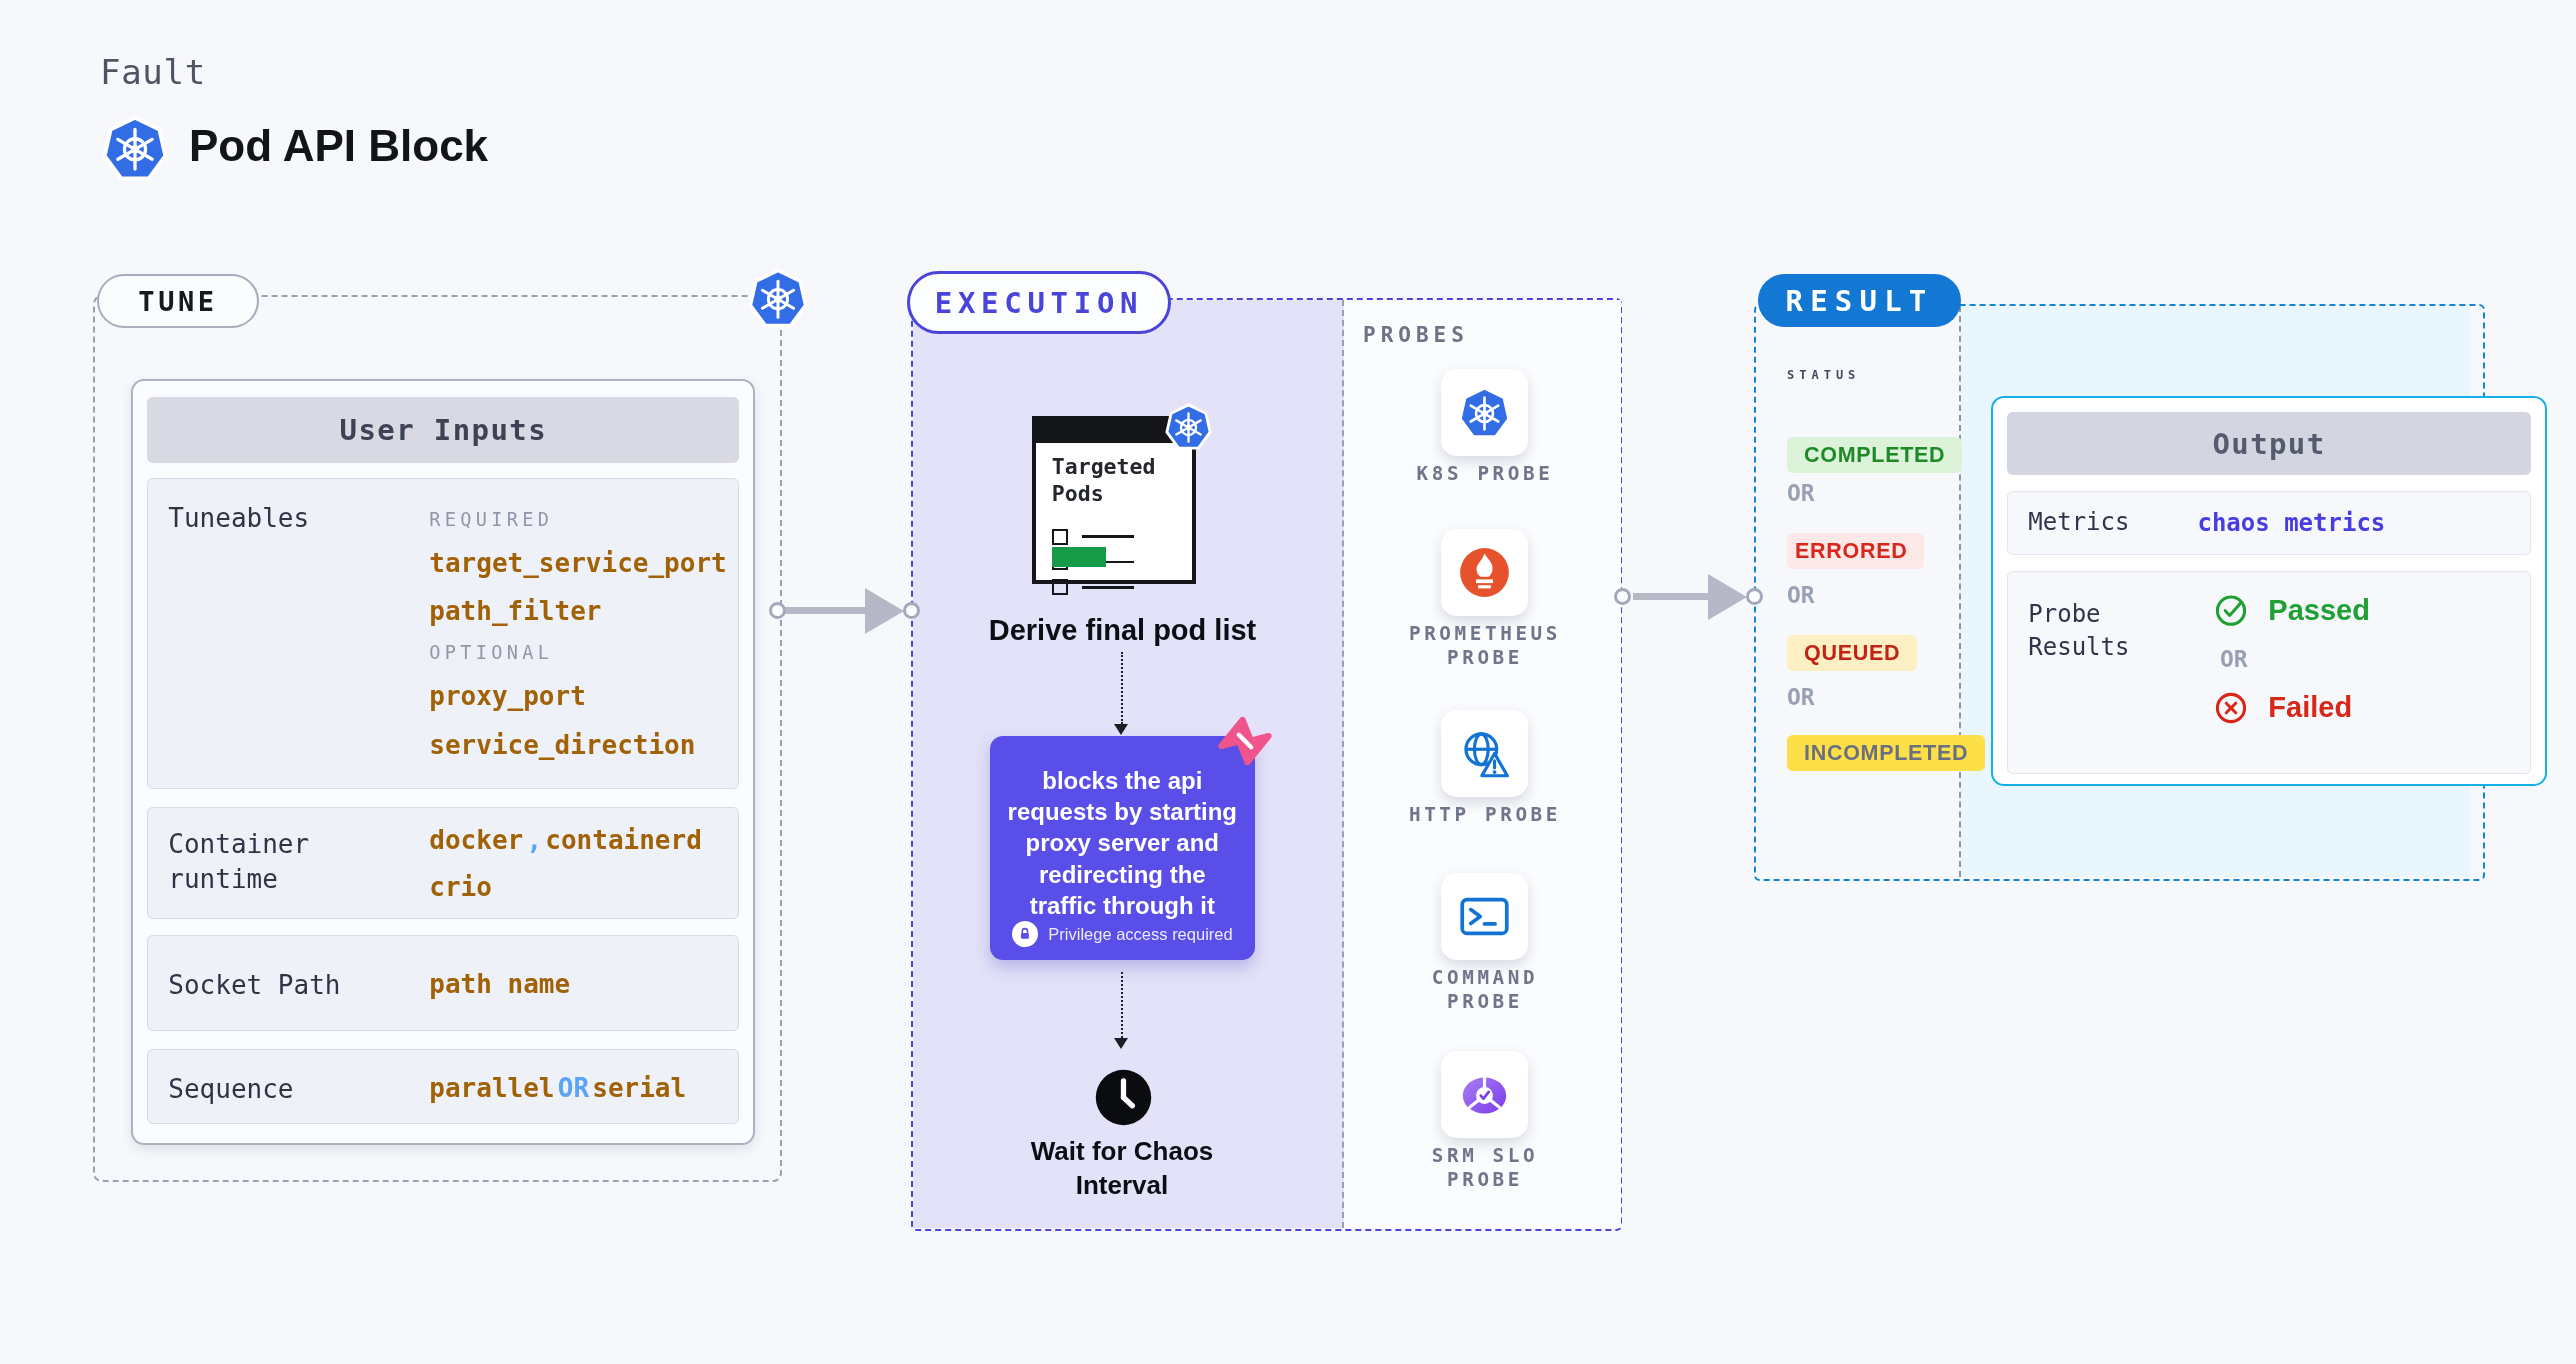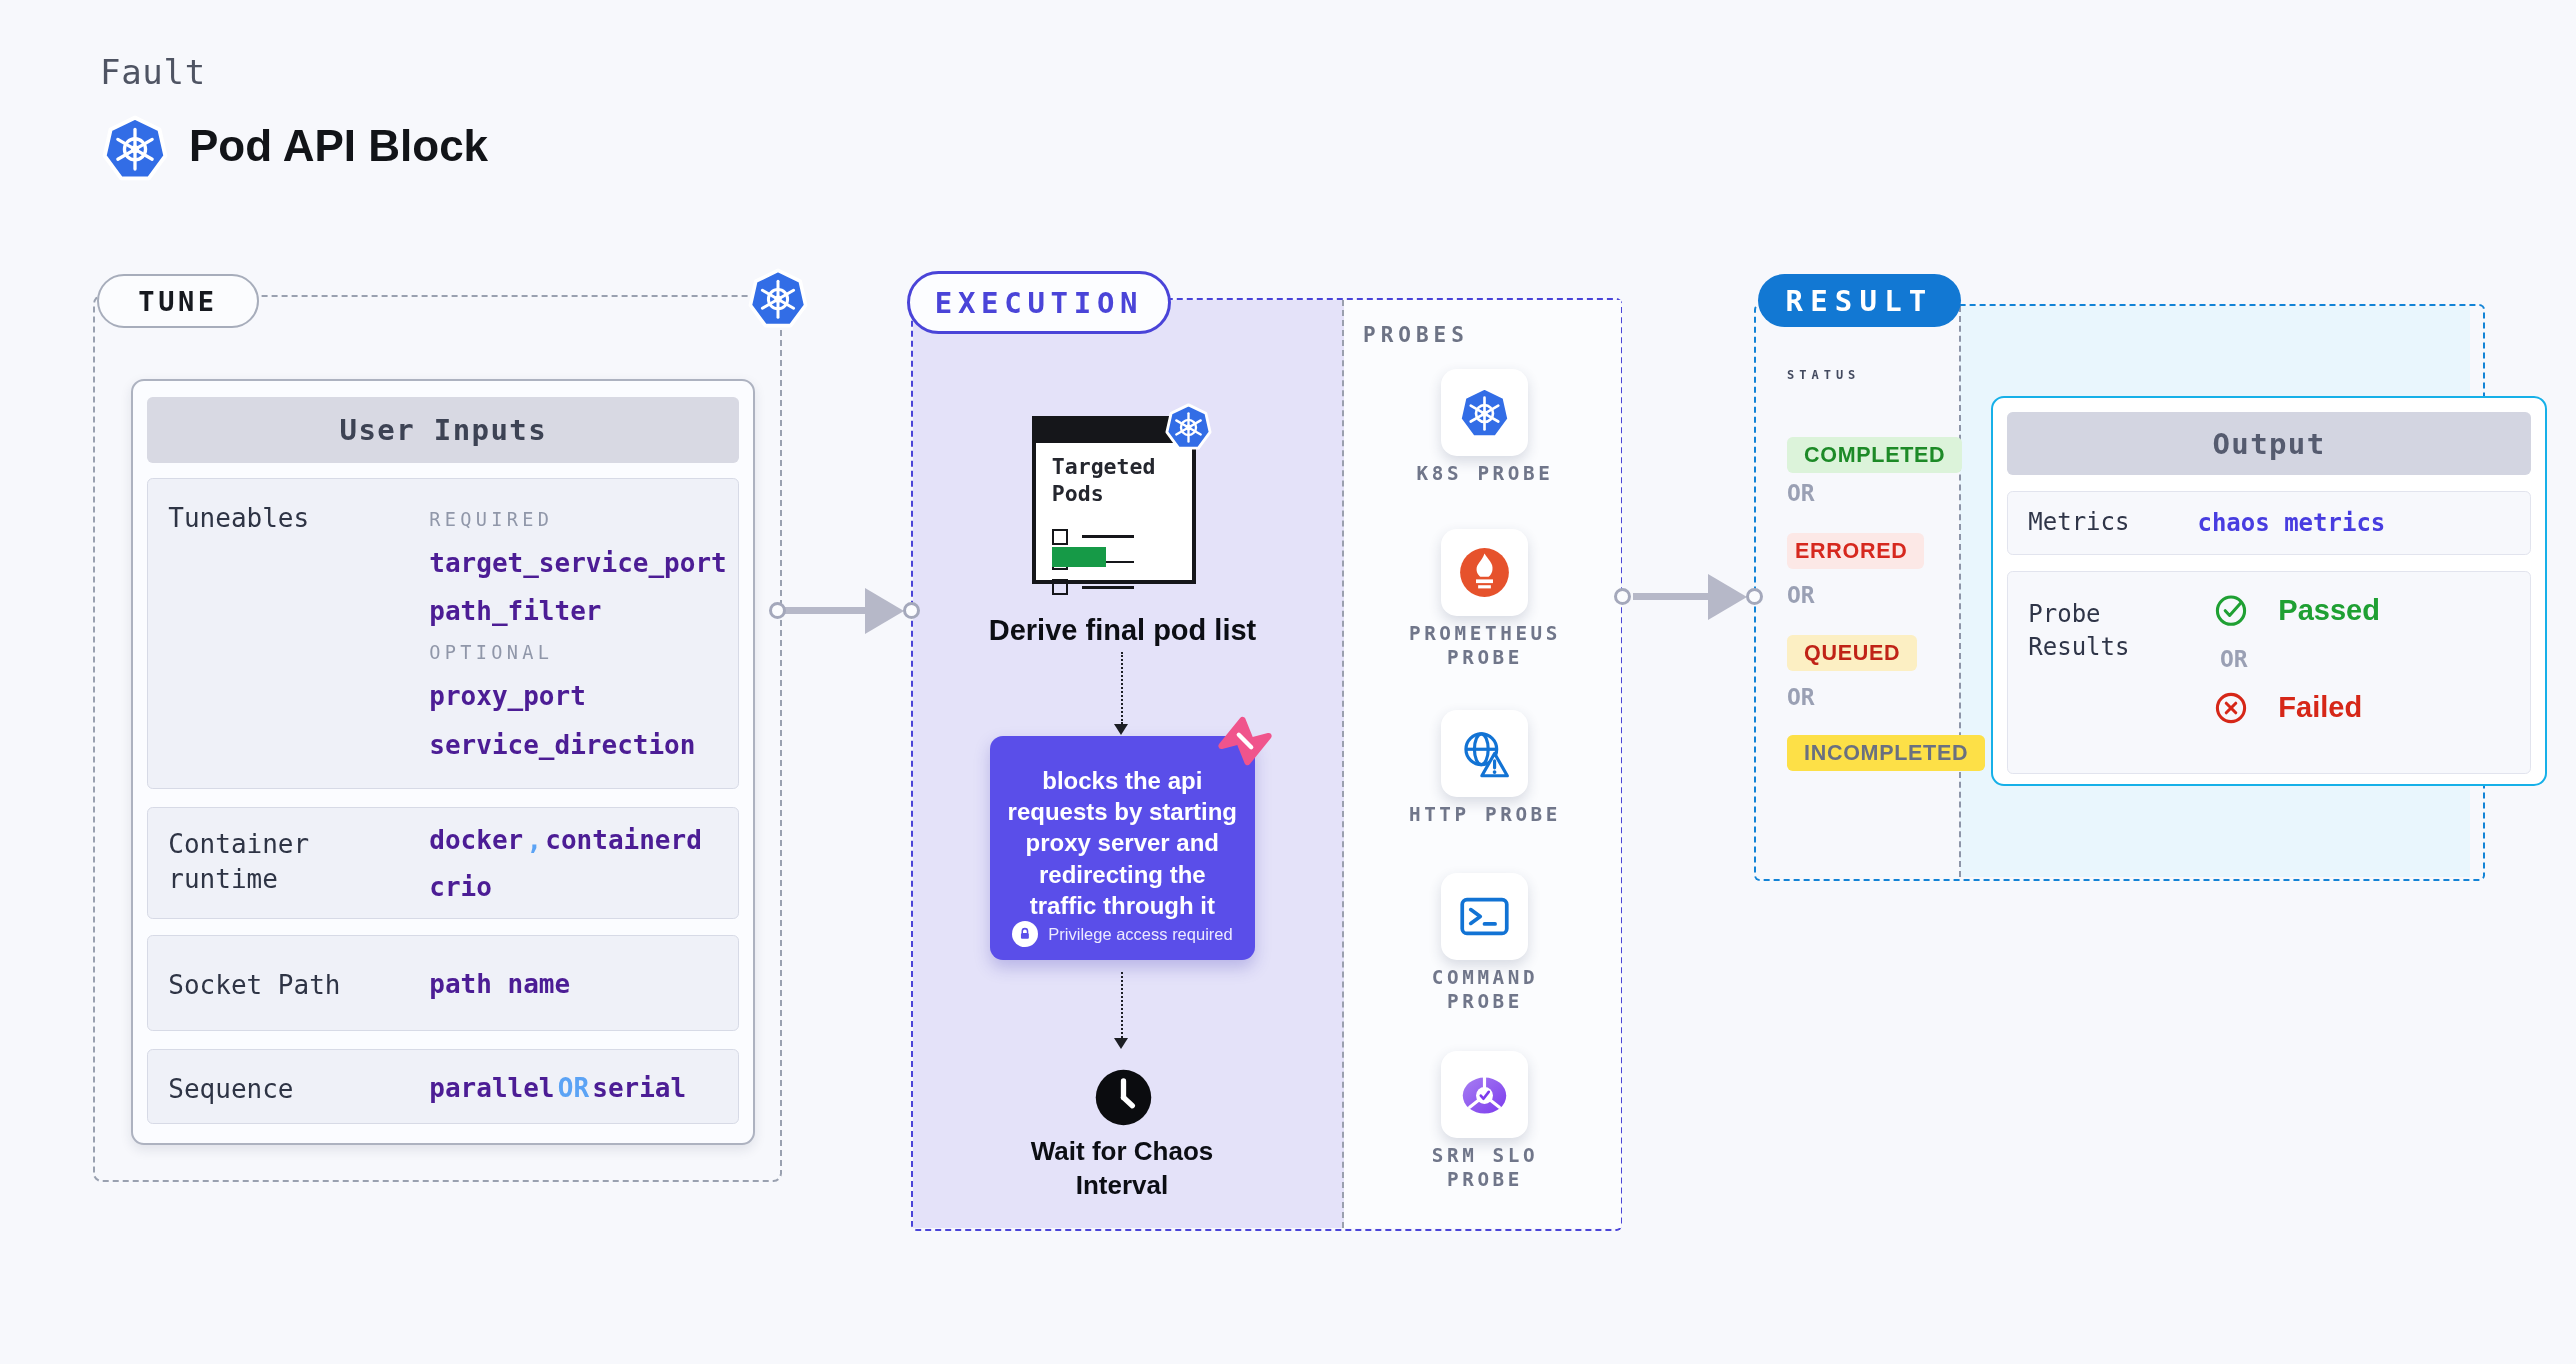--- a/index.html
+++ b/index.html
@@ -21,21 +21,21 @@
   .tune-badge{left:97px;top:274px;width:158px;height:50px;background:#fbfcfe;border:2.1px solid #a7adbb;
     font-size:27px;font-weight:bold;color:#16191f;letter-spacing:3.6px;}
   .tune-k8s{left:748px;top:268px;width:60px;height:60px;z-index:6;}
   .ui-card{left:36px;top:82px;width:620px;height:762px;background:#fbfcff;border:2.1px solid #adb2c0;
     border-radius:13px;box-shadow:0 4.3px 11.5px rgba(30,40,70,.10);}
   .ui-header{left:14.3px;top:15.8px;width:592px;height:66px;background:#d8d9e3;border-radius:5.7px;
     display:flex;align-items:center;justify-content:center;font-size:29px;font-weight:600;color:#3d4354;letter-spacing:1.4px;}
   .ui-row{left:14.3px;width:592px;background:#eff1f8;border:1.4px solid #d7dae6;border-radius:5.7px;box-sizing:border-box;}
   .row-label{font-size:26px;color:#2e3445;line-height:1.35;}
   .req-label{font-size:18.6px;letter-spacing:4.3px;color:#9097a9;font-weight:500;}
-  .val{font-size:26px;color:#4c1d95;font-weight:600;}
+  .val{font-size:26px;color:#a16207;font-weight:600;}
   .val-light{color:#5ba3f5;}
 
   
   .conn-line{height:7.2px;background:#b6b8c8;z-index:4;}
   .conn-head{width:0;height:0;border-top:23px solid transparent;border-bottom:23px solid transparent;
     border-left:39px solid #b6b8c8;z-index:4;}
   .conn-dot{width:17px;height:17px;border-radius:50%;background:#fbfcfe;border:3.6px solid #a4a8bb;box-sizing:border-box;z-index:5;}
 
   .dot-line{border-left:2.9px dotted #1c1e24;width:0;z-index:3;}
   .dot-head{width:0;height:0;border-left:7.9px solid transparent;border-right:7.9px solid transparent;
@@ -95,21 +95,21 @@
 
   .output-card{left:235px;top:90px;width:556px;height:390px;background:#fff;border:2.9px solid #16b0e8;
     border-radius:13px;box-sizing:border-box;padding:14.3px;}
   .output-header{height:63px;background:#d3d5e1;border-radius:5.7px;display:flex;align-items:center;justify-content:center;
     font-size:29px;font-weight:600;color:#555b6f;letter-spacing:1.4px;}
   .output-row{margin-top:15.8px;background:#f7f8fc;border:1.4px solid #e2e4ee;border-radius:5.7px;box-sizing:border-box;display:flex;}
   .output-row.metrics{height:64px;align-items:center;}
   .output-row.results{height:203px;align-items:flex-start;}
   .out-label{font-size:24px;color:#2f3548;margin-left:20px;line-height:1.4;}
   .out-value{font-size:24px;font-weight:600;color:#483de0;}
-  .res-line{display:flex;align-items:center;gap:30px;}
+  .res-line{display:flex;align-items:center;gap:20px;}
   .passed-text{font-size:29px;font-weight:800;color:#1fa033;}
   .failed-text{font-size:29px;font-weight:800;color:#d62718;}
   .out-or{font-size:23px;font-weight:600;color:#9aa0b4;margin:18.6px 0 18.6px 5.7px;}
   svg{display:block;}
 </style>
 </head>
 <body>
 
 <svg width="0" height="0" style="position:absolute" aria-hidden="true">
   <defs>

